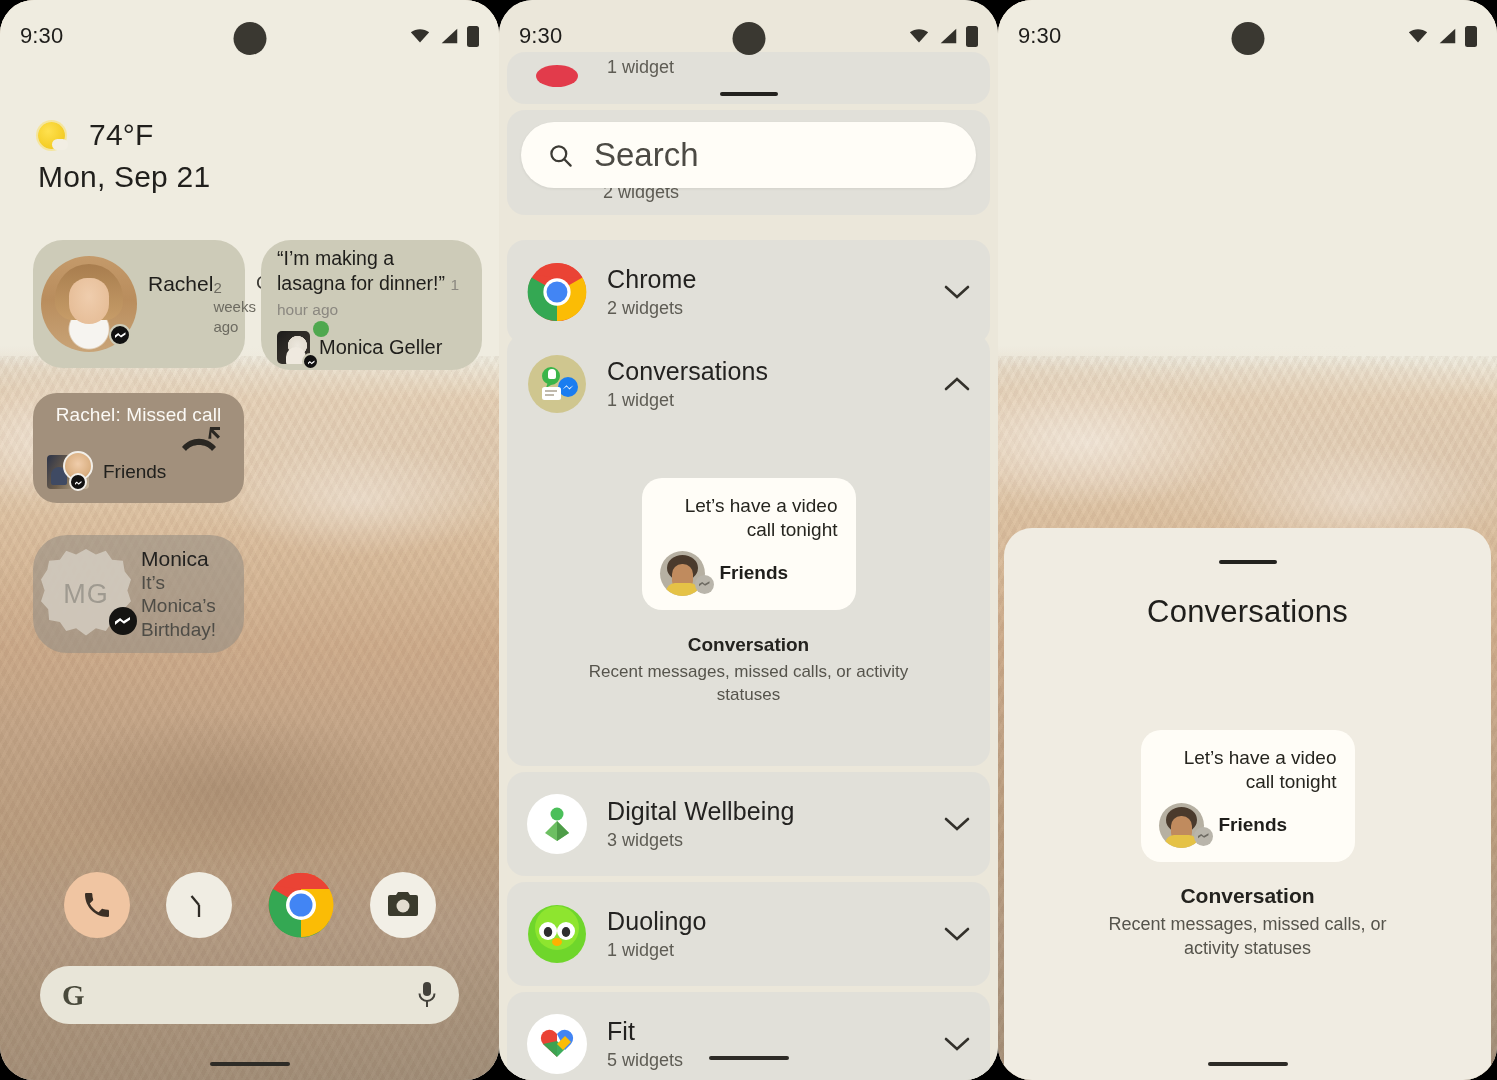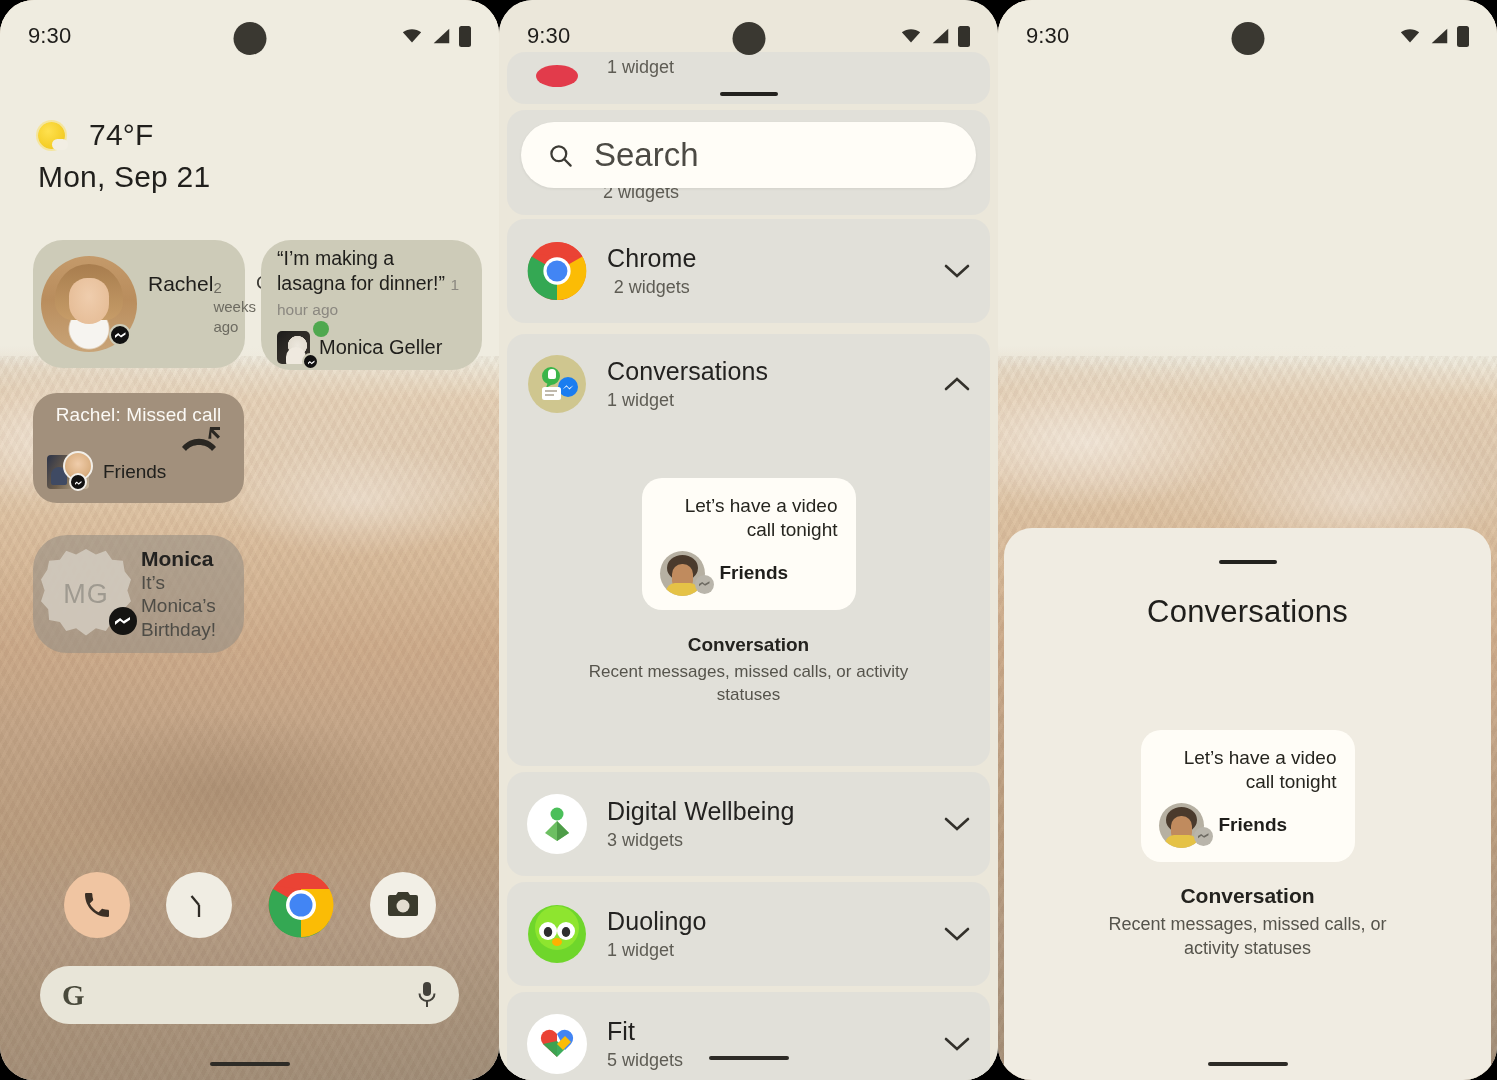--- a/index.html
+++ b/index.html
@@ -51,21 +51,21 @@
     background:
       radial-gradient(ellipse 220px 90px at 18% 12%, rgba(255,255,255,.40), rgba(255,255,255,0) 70%),
       radial-gradient(ellipse 200px 80px at 72% 20%, rgba(255,255,255,.33), rgba(255,255,255,0) 70%),
       radial-gradient(ellipse 260px 110px at 45% 60%, rgba(120,95,72,.22), rgba(120,95,72,0) 72%);
   }
 
   
   .statusbar {
     position: absolute; top: 0; left: 0; right: 0; height: 72px;
     display: flex; align-items: center; z-index: 40;
-    padding: 0 28px;
+    padding: 0 20px;
   }
   .clock { font-size: 22px; color: #1e1d1a; letter-spacing: .1px; }
   .punchhole {
     position: absolute; left: 50%; transform: translateX(-50%); top: 22px;
     width: 33px; height: 33px; border-radius: 50%; background: #3a3831;
   }
   .sysicons { margin-left: auto; display: flex; align-items: center; gap: 7px; }
   .ic-wifi { width: 22px; height: 22px; }
   .ic-cell { width: 22px; height: 22px; }
   .ic-batt { width: 12px; height: 21px; background: #33312b; border-radius: 2.5px; }
@@ -220,21 +220,21 @@
   }
   .bday-badge {
     position: absolute; left: 76px; top: 72px; width: 28px; height: 28px; border-radius: 50%;
     background:#151412; z-index: 3;
   }
   .bday-badge::after{
     content:""; position:absolute; left:6px; top:9px; width:15px; height:9px; background:#fff;
     clip-path: polygon(0 62%, 34% 22%, 57% 56%, 100% 10%, 100% 42%, 60% 86%, 34% 52%, 0 100%);
   }
   .bday-txt { display:flex; flex-direction: column; }
-  .bday-name { font-size: 21px; color:#232220;font-weight:bold; }
+  .bday-name { font-size: 21px; color:#232220; }
   .bday-sub  { font-size: 19px; color:#4e4c46; line-height: 1.22; }
 
   
   .dock { position:absolute; left:0; right:0; bottom: 142px; display:flex; justify-content:center; gap: 36px; z-index: 10; }
   .dock-ic { width: 66px; height: 66px; border-radius: 50%; display:flex; align-items:center; justify-content:center; }
   .ic-phone { background:#f0c5a2; }
   .ic-clock { background:#f0ede3; }
   .ic-camera{ background:#f2efe6; }
   .ic-chrome{ background: transparent; }
 
@@ -493,21 +493,21 @@
       </div>
 
       <div class="searchwrap">
         <svg width="27" height="27" viewBox="0 0 24 24">
           <circle cx="10.5" cy="10.5" r="6.6" fill="none" stroke="#3d3b35" stroke-width="2"></circle>
           <line x1="15.4" y1="15.4" x2="21" y2="21" stroke="#3d3b35" stroke-width="2" stroke-linecap="round"></line>
         </svg>
         <div class="search-ph">Search</div>
       </div>
 
-      <div class="w-row" style="top:219px;height:104px;text-align:center;">
+      <div class="w-row" style="top:240px;height:104px;">
         <div class="w-icon">
           <svg width="60" height="60" viewBox="0 0 66 66">
             <circle cx="33" cy="33" r="32" fill="#ea4335"></circle>
             <path d="M61 17 A32 32 0 0 1 33 65 L33 33 Z" fill="#fbbc05"></path>
             <path d="M33 65 A32 32 0 0 1 5 17 L33 33 Z" fill="#34a853"></path>
             <path d="M33 17 L61 17 A32 32 0 0 0 8 14 Z" fill="#ea4335"></path>
             <circle cx="33" cy="33" r="15" fill="#fff"></circle>
             <circle cx="33" cy="33" r="11.5" fill="#4285f4"></circle>
           </svg>
         </div>

